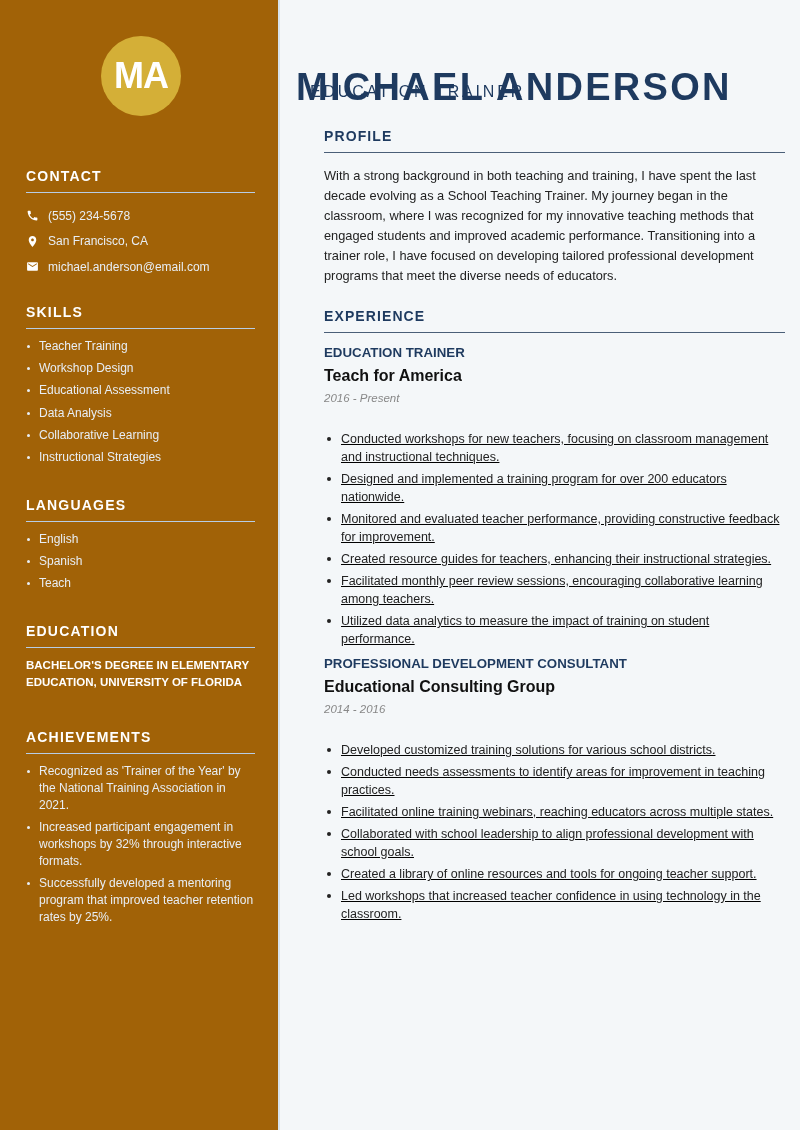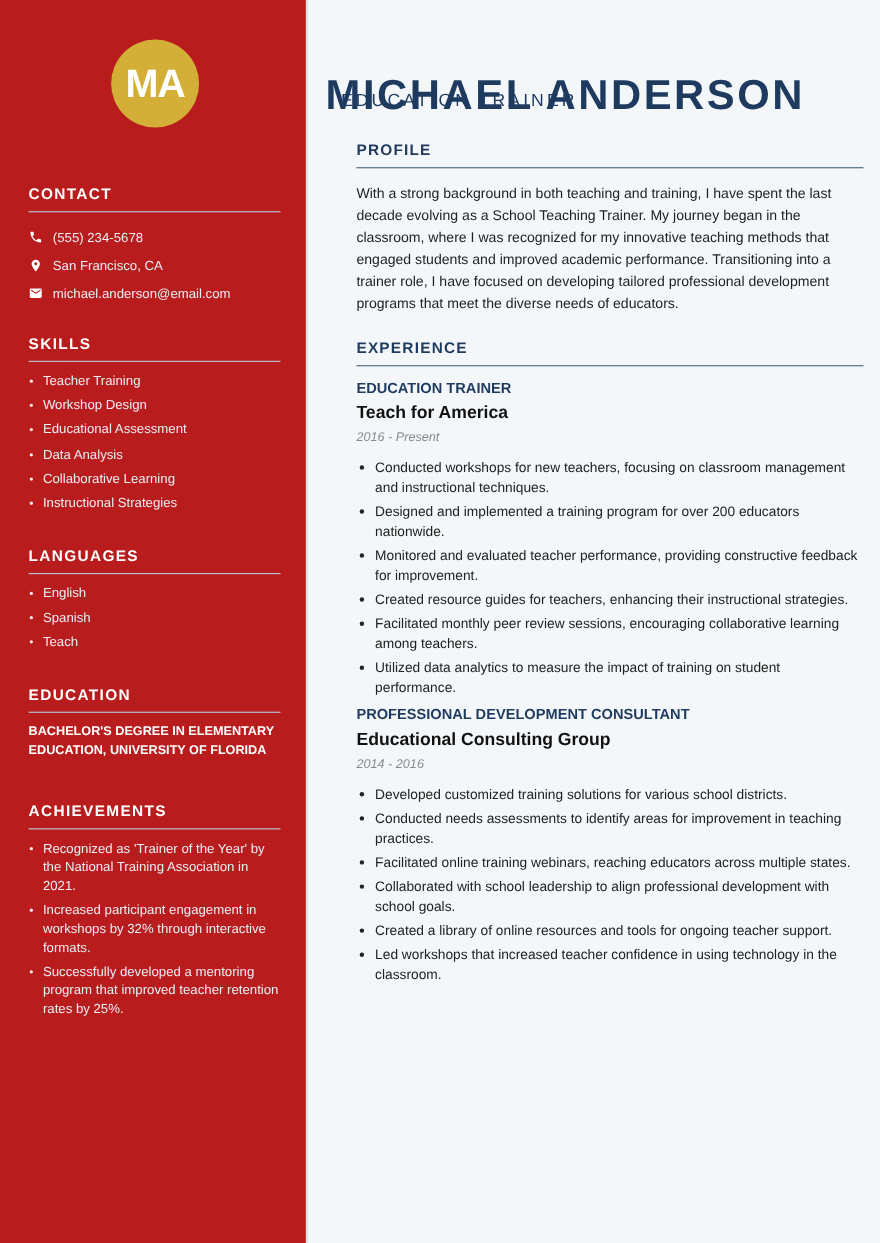--- a/index.html
+++ b/index.html
@@ -5,21 +5,21 @@
   * { box-sizing: border-box; margin: 0; padding: 0; }
   html, body { width: 800px; height: 1130px; overflow: hidden; }
   body {
     font-family: "Liberation Sans", "DejaVu Sans", sans-serif;
     background: #f4f7f9;
     display: flex;
   }
   .sidebar {
     width: 280px;
     height: 1130px;
-    background: #b91c1c;
+    background: #a16207;
     color: #ffffff;
     padding: 16px 26px 0 26px;
     position: relative;
     flex-shrink: 0;
     border-right: 2px solid #d8e4ec;
   }
   .avatar {
     position: absolute;
     left: 101px; top: 36px;
     width: 80px; height: 80px;
@@ -118,21 +118,21 @@
     font-weight: bold;
     color: #111111;
     margin-top: 7px;
   }
   .job-date {
     font-size: 11.5px;
     font-style: italic;
     color: #888888;
     margin-top: 7px;
   }
-  .job-list { list-style: none; margin-top: 12px; }
+  .job-list { list-style: none; margin-top: 26px; text-decoration: underline; }
   .job-list li {
     position: relative;
     padding-left: 17px;
     font-size: 12.5px;
     line-height: 18px;
     color: #222222;
     margin-bottom: 4px;
   }
   .job-list li::before {
     content: "";

